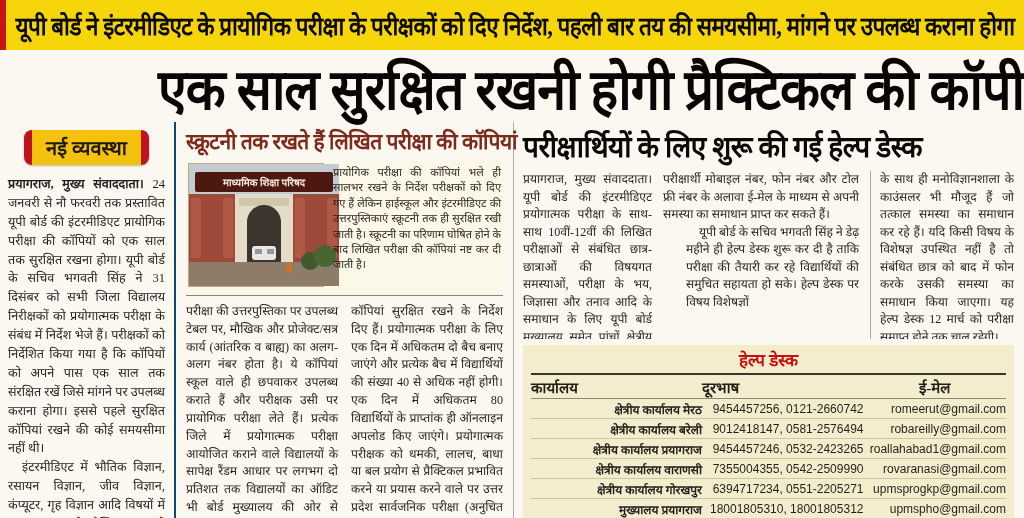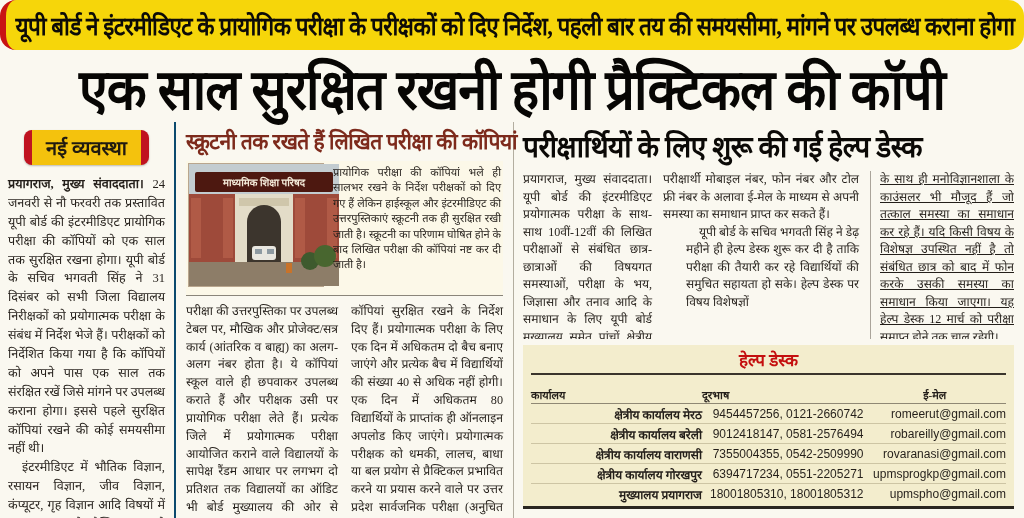--- a/index.html
+++ b/index.html
@@ -6,29 +6,28 @@
   html,body { background:#e8e6df; }
   .page {
     width:1024px; height:518px; overflow:hidden; position:relative;
     background:#faf8f0; color:#151210;
     font-family:"Liberation Serif","DejaVu Serif",serif;
   }
   
   .top-banner {
     height:50px; background:#f6d60a; display:flex; align-items:center; justify-content:center;
     border-left:6px solid #c81414;
-    border-radius:16px;
   }
   .top-banner .txt {
     font-size:22.5px; font-weight:bold; color:#0d0b08; letter-spacing:-0.5px;
     white-space:nowrap; transform:scaleY(1.12);
   }
   
   .headline {
-    height:72px; display:flex; align-items:center; justify-content:center;
+    height:72px; display:flex; align-items:center; justify-content:flex-end;
   }
   .headline .txt {
     font-size:52px; font-weight:bold; color:#070604; letter-spacing:-1px;
     transform:scaleY(1.08); white-space:nowrap;
   }
   
   .content { display:flex; height:396px; }
   .col-left {
     width:176px; flex-shrink:0; padding:4px 9px 0 8px;
     border-right:2px solid #0c4a6e;
@@ -64,35 +63,35 @@
   
   .col-right { flex:1; padding:0 10px 0 9px; }
   .right-heading {
     font-size:28px; font-weight:bold; color:#0b0906; letter-spacing:-0.5px;
     transform:scaleY(1.06); transform-origin:left top; margin:3px 0 8px; white-space:nowrap;
   }
   .right-cols { display:flex; gap:11px; height:168px; overflow:hidden; }
   .right-cols .c { font-size:12.1px; line-height:1.45; text-align:justify; color:#241f1a; }
   .rc1 { width:129px; flex-shrink:0; }
   .rc2 { width:196px; flex-shrink:0; }
-  .rc3 { flex:1; border-left:1px solid #aaa49a; padding-left:9px;text-decoration:underline; }
+  .rc3 { flex:1; border-left:1px solid #aaa49a; padding-left:9px; }
   .rc2 .p2, .para-indent { text-indent:13px;margin-left:23px; }
   
   .hd-table {
     margin-top:6px; background:#f3edcd; border-bottom:3px solid #2a2620;
     padding:2px 8px 3px 8px;
   }
   .hd-title {
     text-align:center; color:#c40f0f; font-weight:bold; font-size:17px;
     padding:1px 0 2px; border-bottom:2px solid #3a352c;
   }
   table.hd { width:100%; border-collapse:collapse; }
   table.hd th {
-    font-size:11px; font-weight:bold; text-align:left; color:#241f1a;
-    border-bottom:1px solid #8f8874; padding:12px 0 1px;
+    font-size:15px; font-weight:bold; text-align:left; color:#241f1a;
+    border-bottom:1px solid #8f8874; padding:2px 0 1px;
   }
   table.hd th.mail { text-align:center; }
   table.hd td {
     font-size:12px; padding:1.5px 0 0.5px; border-bottom:1px solid #cdc5a4;
     color:#241f1a; vertical-align:middle;text-align:right;
   }
   table.hd tr:last-child td { border-bottom:none; }
   td.office { font-weight:bold; width:36%; }
   td.phone { width:34%; font-family:"Liberation Sans","DejaVu Sans",sans-serif; font-size:11.6px; }
   td.mail { width:30%; font-family:"Liberation Sans","DejaVu Sans",sans-serif; font-size:12.2px; padding-left:6px; }
@@ -185,20 +184,25 @@
               <td class="office">क्षेत्रीय कार्यालय मेरठ</td>
               <td class="phone">9454457256, 0121-2660742</td>
               <td class="mail">romeerut@gmail.com</td>
             </tr>
             <tr>
               <td class="office">क्षेत्रीय कार्यालय बरेली</td>
               <td class="phone">9012418147, 0581-2576494</td>
               <td class="mail">robareilly@gmail.com</td>
             </tr>
             <tr>
+              <td class="office">क्षेत्रीय कार्यालय प्रयागराज</td>
+              <td class="phone">9454457246, 0532-2423265</td>
+              <td class="mail">roallahabad1@gmail.com</td>
+            </tr>
+            <tr>
               <td class="office">क्षेत्रीय कार्यालय वाराणसी</td>
               <td class="phone">7355004355, 0542-2509990</td>
               <td class="mail">rovaranasi@gmail.com</td>
             </tr>
             <tr>
               <td class="office">क्षेत्रीय कार्यालय गोरखपुर</td>
               <td class="phone">6394717234, 0551-2205271</td>
               <td class="mail">upmsprogkp@gmail.com</td>
             </tr>
             <tr>

